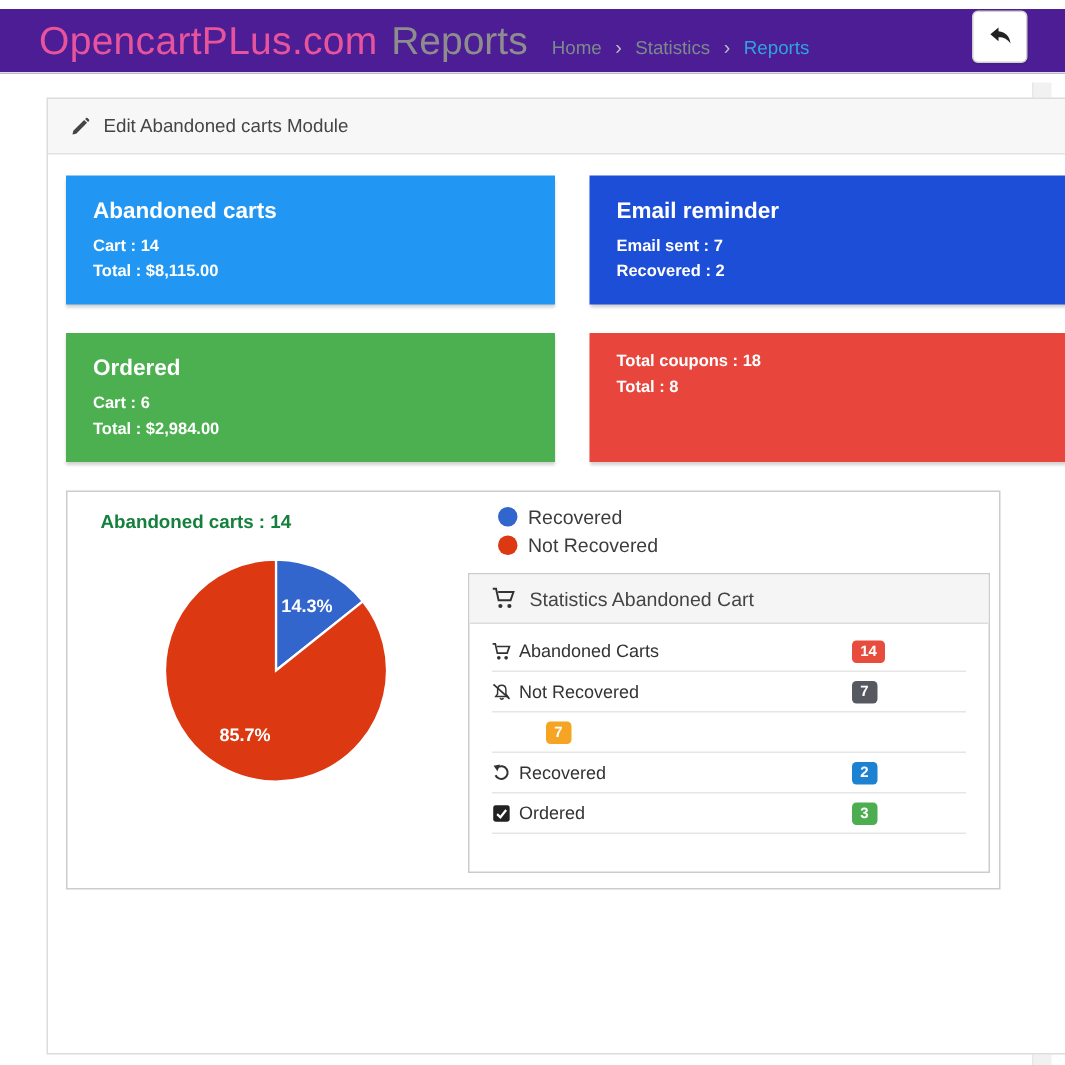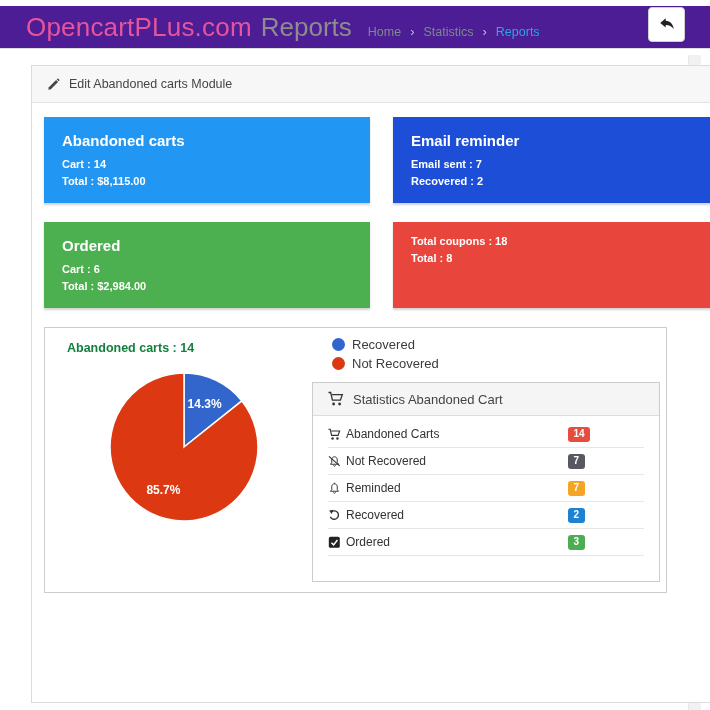--- a/index.html
+++ b/index.html
@@ -215,30 +215,20 @@
                 </svg>
               </span>
               <span>Not Recovered</span>
             </span>
             <span class="stat-badge-col">
               <span class="badge" style="background-color: rgb(86, 90, 96);">7</span>
             </span>
           </div>
 
           <div class="stat-row">
-            <span class="stat-label">
-              <span class="sicon">
-                <svg width="13" height="13" viewBox="0 0 16 16">
-                  <path d="M8 2.2 C5.9 2.2 4.6 3.9 4.6 6 V9.4 L3.1 11.4 H12.9 L11.4 9.4 V6 C11.4 3.9 10.1 2.2 8 2.2 Z" fill="none" stroke="#333" stroke-width="1.2"></path>
-                  <path d="M6.6 12.8 a1.5 1.5 0 0 0 2.8 0" fill="none" stroke="#333" stroke-width="1.2"></path>
-                  <line x1="8" y1="0.9" x2="8" y2="2.2" stroke="#333" stroke-width="1.2"></line>
-                </svg>
-              </span>
-              <span>Reminded</span>
-            </span>
             <span class="stat-badge-col">
               <span class="badge" style="background-color: rgb(245, 165, 35);">7</span>
             </span>
           </div>
 
           <div class="stat-row">
             <span class="stat-label">
               <span class="sicon">
                 <svg width="13" height="13" viewBox="0 0 16 16">
                   <path d="M4.4 3.4 A5.2 5.2 0 1 1 2.9 9.6" fill="none" stroke="#333" stroke-width="1.7"></path>

